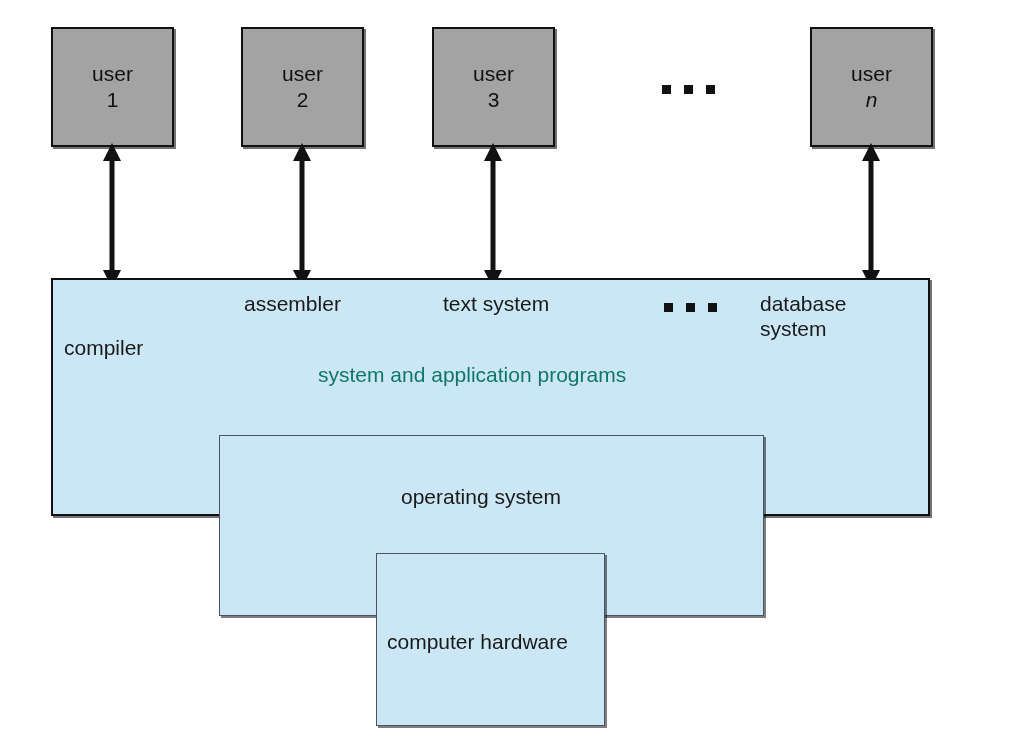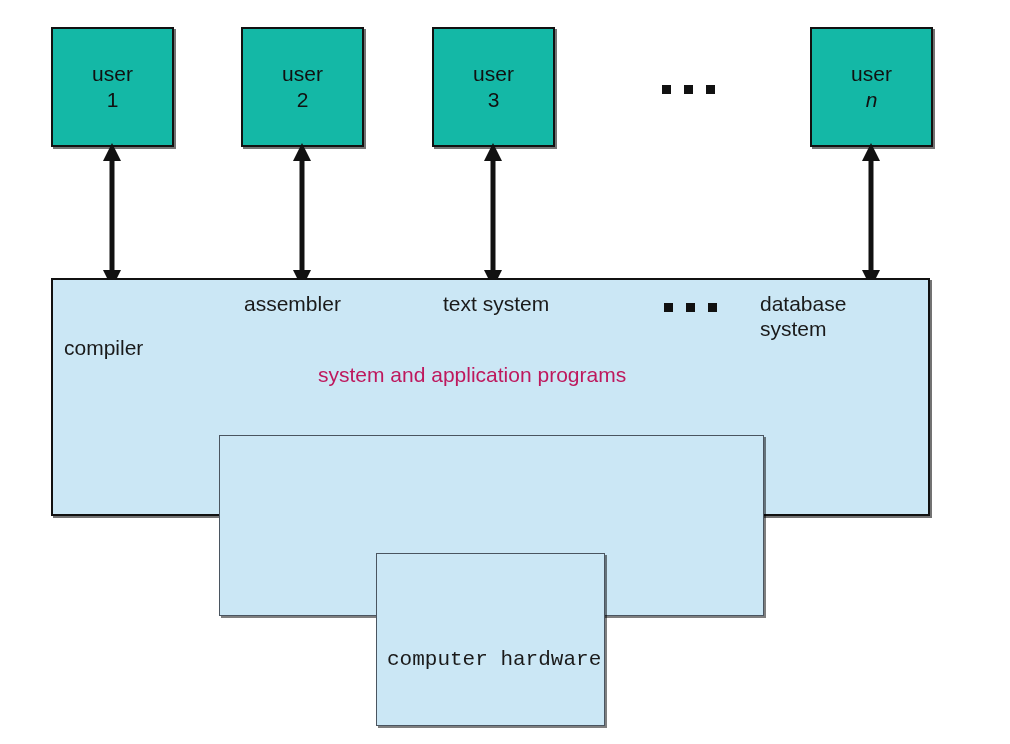--- a/index.html
+++ b/index.html
@@ -16,21 +16,21 @@
     position: relative;
     width: 1010px;
     height: 744px;
     background: #ffffff;
     overflow: hidden;
   }
 
   
   .user-box {
     position: absolute;
-    background: #14b8a6;
+    background: #a3a3a3;
     border: 2px solid #111111;
     box-sizing: border-box;
     box-shadow: 2px 2px 0 0 rgba(0,0,0,0.55);
     display: flex;
     flex-direction: column;
     align-items: center;
     justify-content: center;
     font-size: 21px;
     line-height: 1.22;
     color: #111111;
@@ -72,21 +72,21 @@
     font-size: 21px;
     color: #1a1a1a;
     white-space: nowrap;
     line-height: 1.2;
   }
   .band-label.two-line { white-space: normal; text-align: left; }
 
   .band-title {
     position: absolute;
     font-size: 21px;
-    color: #be185d;
+    color: #0f766e;
     white-space: nowrap;
   }
 
   
   .inner-box {
     position: absolute;
     background: #cbe7f5;
     border: 1px solid #4a5560;
     box-sizing: border-box;
     box-shadow: 2px 2px 0 0 rgba(0,0,0,0.5);
@@ -169,18 +169,19 @@
   <div class="ellipsis" style="left:664px; top:303px;">
     <span class="dot"></span>
     <span class="dot"></span>
     <span class="dot"></span>
   </div>
 
   <div class="band-title" style="left:318px; top:363px;">system and application programs</div>
 
   <div class="inner-box" style="left:219px; top:435px; width:545px; height:181px;"></div>
 
+  <div class="inner-label" style="left:401px; top:485px;">operating system</div>
 
   <div class="inner-box" style="left:376px; top:553px; width:229px; height:173px;"></div>
 
-  <div class="inner-label" style="left:387px; top:648px;font-family:Liberation Mono, monospace;">computer hardware</div>
+  <div class="inner-label" style="left:387px; top:630px;">computer hardware</div>
 
 </div>
 
 </body></html>

